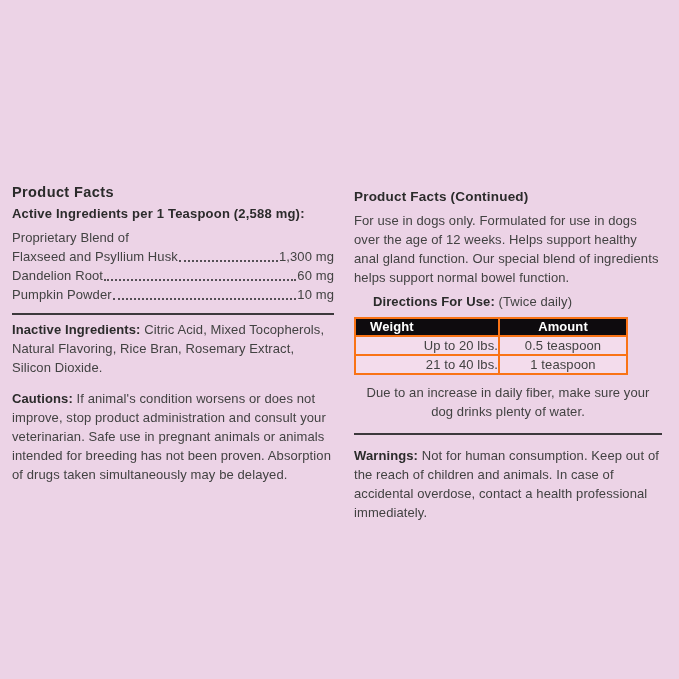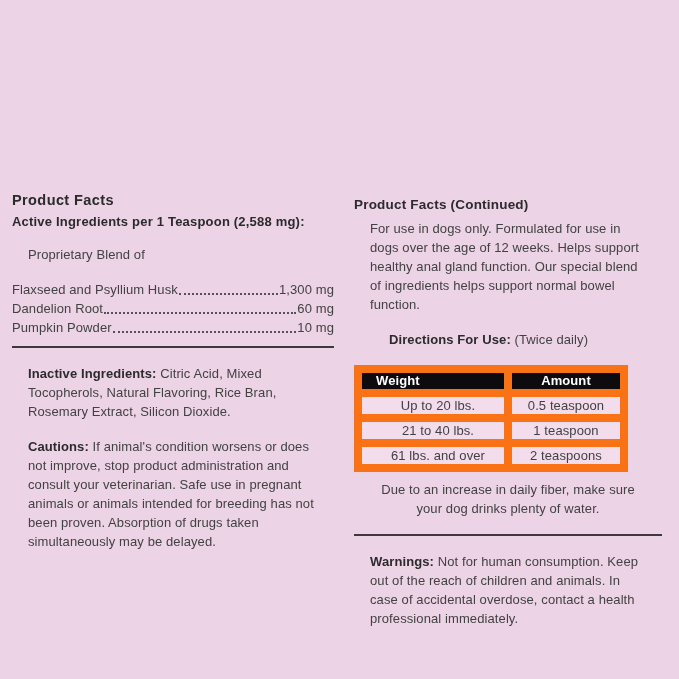--- a/index.html
+++ b/index.html
@@ -5,21 +5,21 @@
   html, body { margin: 0; padding: 0; }
   .page {
     position: relative;
     width: 679px;
     height: 679px;
     background: #ecd3e6;
     font-family: "Liberation Sans", sans-serif;
     color: #424242;
     overflow: hidden;
   }
-  .col { position: absolute; top: 192px; }
+  .col { position: absolute; top: 184px; }
   .col-left  { left: 12px;  width: 322px; }
   .col-right { left: 354px; width: 308px; }
 
   .title {
     font-size: 14.5px;
     font-weight: bold;
     color: #2b2b2b;
     letter-spacing: 0.4px;
     line-height: 16px;
     margin: 0 0 7px 0;
@@ -29,21 +29,21 @@
     font-weight: bold;
     color: #2b2b2b;
     letter-spacing: 0.2px;
     line-height: 14px;
     margin: 5px 0 7px 0;
   }
   .body-text, .line-item {
     font-size: 13px;
     line-height: 19px;
     letter-spacing: 0.1px;
-    margin: 16px;
+    margin: 0;
   }
   .body-text strong { color: #2b2b2b; }
   .leader-row {
     display: flex;
     font-size: 13px;
     line-height: 19px;
     letter-spacing: 0.1px;
   }
   .leader-row .dots {
     flex: 1;
@@ -62,39 +62,39 @@
   .mt-5  { margin-top: 5px; padding-left: 19px; }
   .mt-8  { margin-top: 8px; text-align: center; }
 
   table.dosage {
     border-collapse: collapse;
     width: 274px;
     margin-top: 6px;
     table-layout: fixed;
   }
   table.dosage th, table.dosage td {
-    border: 8px solid #f97316;
+    border: 2px solid #f97316;
     font-size: 13px;
     letter-spacing: 0.1px;
     line-height: 13px;
   }
   table.dosage th {
     background: #0e0b0e;
     color: #ffffff;
     font-weight: bold;
     padding: 1px 0 2px 0;
   }
   table.dosage th.w-col { width: 128px; text-align: left; padding-left: 14px; }
   table.dosage th.a-col { text-align: center; }
   table.dosage td {
     background: #f3dcec;
     color: #424242;
     padding: 2px 0 2px 0;
   }
-  table.dosage td.w-cell { text-align: center; padding-left: 10px; }
+  table.dosage td.w-cell { text-align: right; padding-left: 10px; }
   table.dosage td.a-cell { text-align: center; }
 </style>
 </head>
 <body>
 
 <div class="page">
 
   <div class="col col-left">
     <h1 class="title">Product Facts</h1>
     <h2 class="subhead">Active Ingredients per 1 Teaspoon (2,588 mg):</h2>
@@ -140,24 +140,20 @@
       </thead>
       <tbody>
         <tr>
           <td class="w-cell">Up to 20 lbs.</td>
           <td class="a-cell">0.5 teaspoon</td>
         </tr>
         <tr>
           <td class="w-cell">21 to 40 lbs.</td>
           <td class="a-cell">1 teaspoon</td>
         </tr>
-        <tr>
-          <td class="w-cell">61 lbs. and over</td>
-          <td class="a-cell">2 teaspoons</td>
-        </tr>
       </tbody>
     </table>
 
     <p class="body-text mt-8">Due to an increase in daily fiber, make sure your dog drinks plenty of water.</p>
 
     <hr class="rule rule-2">
 
     <p class="body-text"><strong>Warnings:</strong> <span>Not for human consumption. Keep out of the reach of children and animals. In case of accidental overdose, contact a health professional immediately.</span></p>
   </div>
 

